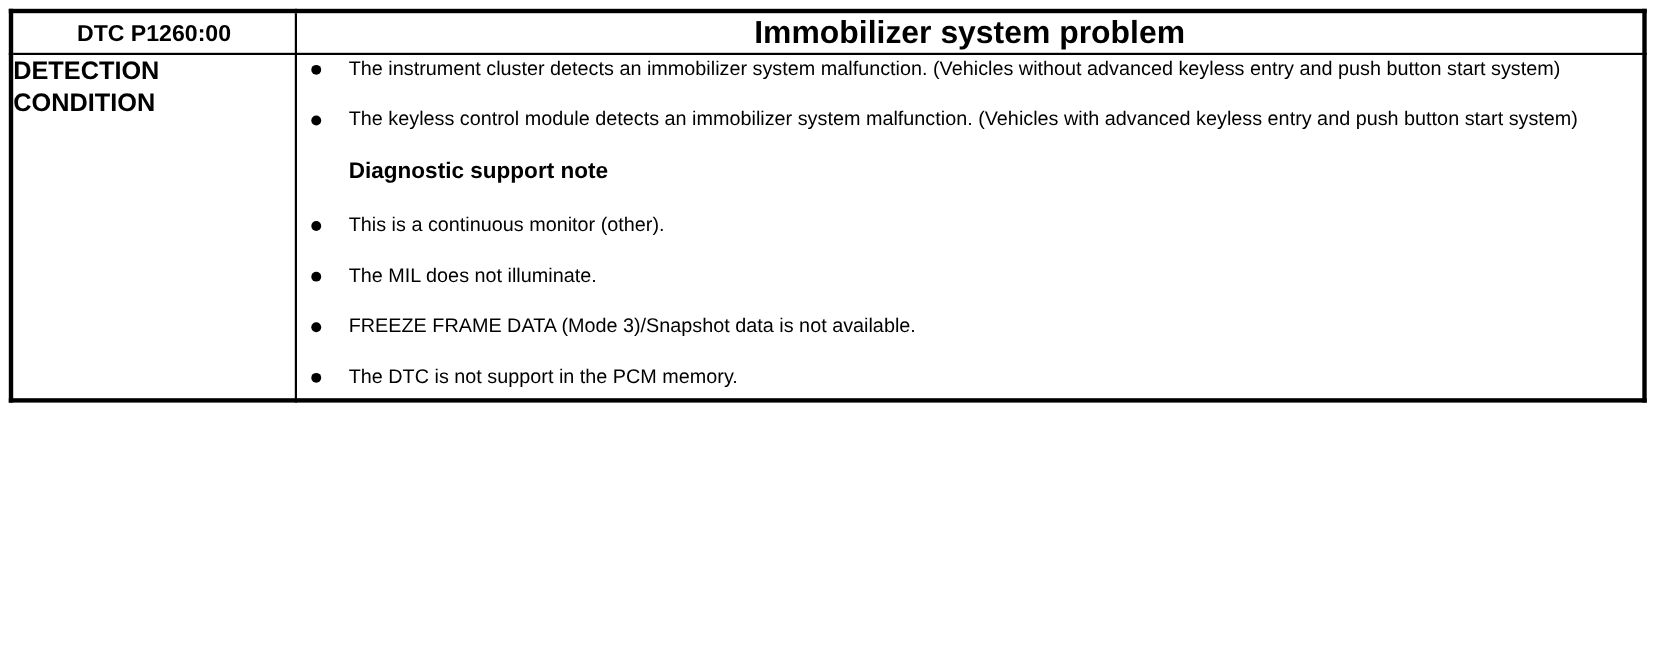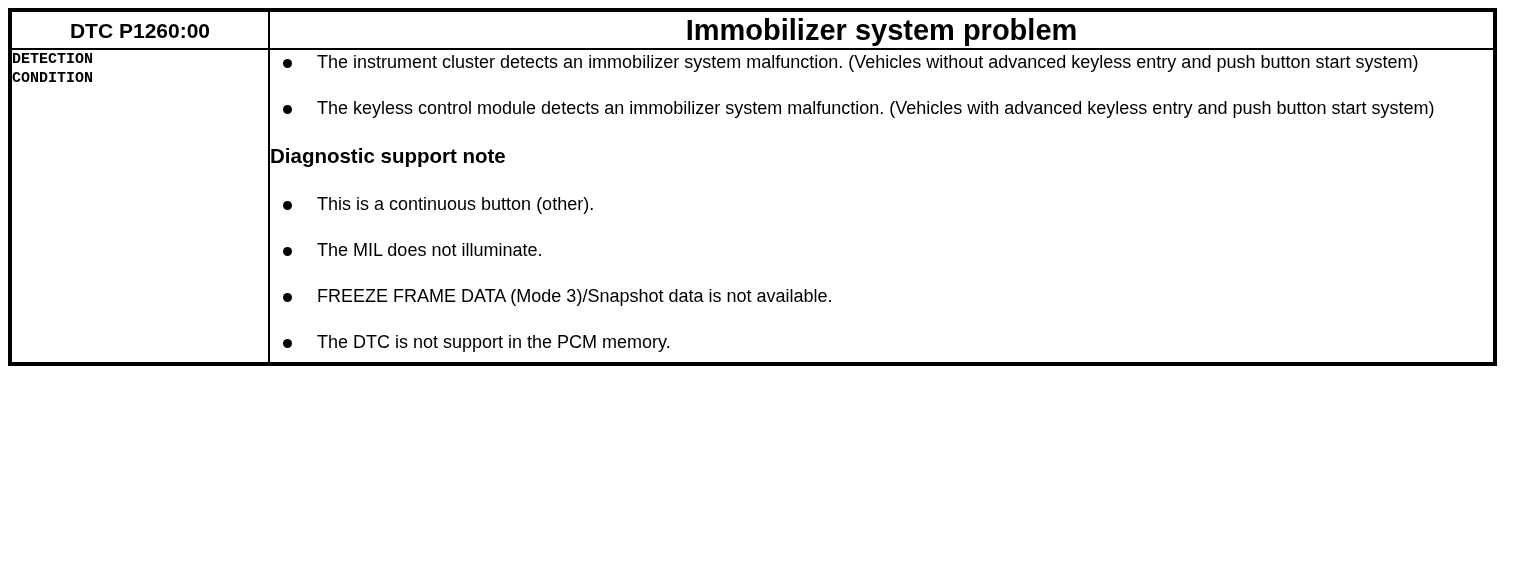--- a/index.html
+++ b/index.html
@@ -58,25 +58,24 @@
   }
   .dtc-title {
     text-align: center;
     font-size: 29px;
     font-weight: bold;
     line-height: 1;
   }
 
   
   .row-label {
-    font-size: 15px;
+    font-size: 23px;
     font-weight: bold;
     line-height: 1.28;
     padding-left: 7px;
-    font-family: Liberation Mono, monospace;
   }
   .label-mid {
     vertical-align: middle;
   }
 
   
   .content-cell {
     padding: 0;
   }
 
@@ -95,20 +94,21 @@
   ul.bullets li.bullet > .dot {
     position: absolute;
     left: 13px;
     top: 0.52em;
     width: 9px;
     height: 9px;
     background: #000000;
     border-radius: 50%;
   }
   ul.bullets li.note-heading {
+    padding-left: 47px;
     font-size: 20.5px;
     font-weight: bold;
     line-height: 1.34;
   }
 
   
   .detection-list { padding-top: 11px; padding-bottom: 4px; }
   .detection-list > li { margin-bottom: 22px; }
   .detection-list > li:last-child { margin-bottom: 8px; }
 
@@ -145,21 +145,21 @@
               <span class="dot"></span>
               <span>The instrument cluster detects an immobilizer system malfunction. (Vehicles without advanced keyless entry and push button start system)</span>
             </li>
             <li class="bullet">
               <span class="dot"></span>
               <span>The keyless control module detects an immobilizer system malfunction. (Vehicles with advanced keyless entry and push button start system)</span>
             </li>
             <li class="note-heading">Diagnostic support note</li>
             <li class="bullet">
               <span class="dot"></span>
-              <span>This is a continuous button (other).</span>
+              <span>This is a continuous monitor (other).</span>
             </li>
             <li class="bullet">
               <span class="dot"></span>
               <span>The MIL does not illuminate.</span>
             </li>
             <li class="bullet">
               <span class="dot"></span>
               <span>FREEZE FRAME DATA (Mode 3)/Snapshot data is not available.</span>
             </li>
             <li class="bullet">

